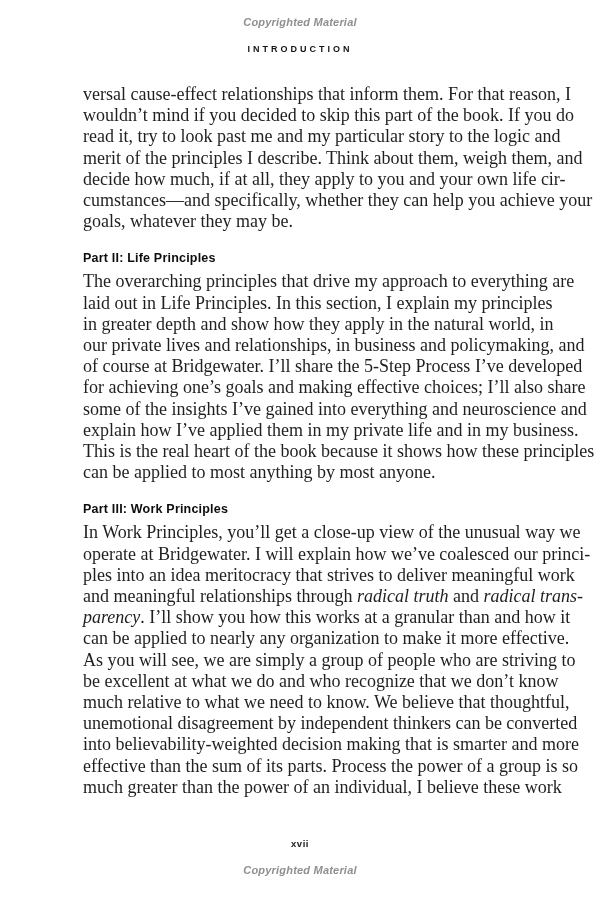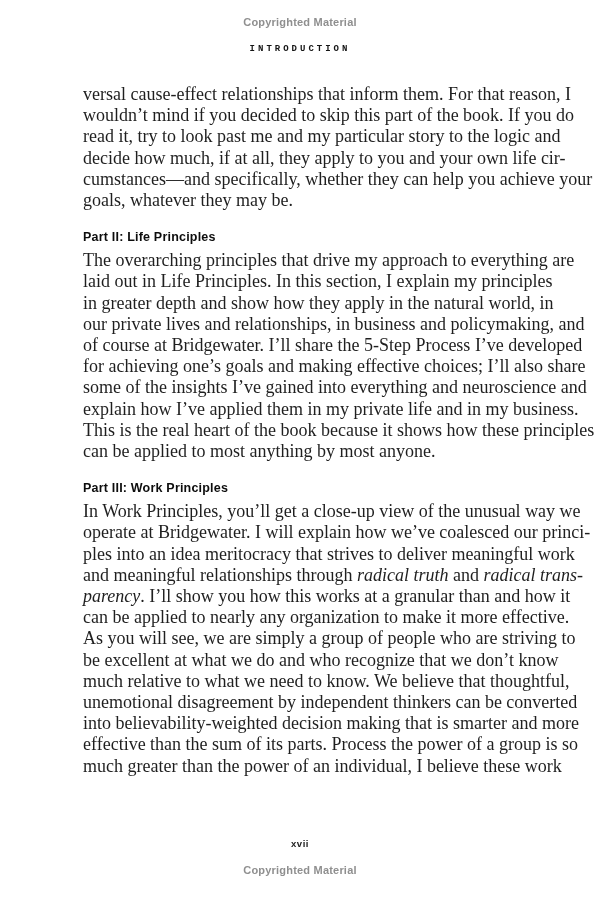--- a/index.html
+++ b/index.html
@@ -18,30 +18,31 @@
   .watermark {
     position: absolute;
     left: 0;
     width: 100%;
     text-align: center;
     font-family: "Liberation Sans", sans-serif;
     font-weight: bold;
     font-size: 11px;
     color: #8f8f8f;
     letter-spacing: 0.2px;
+    font-style: italic;
   }
   .watermark.top { top: 16px; }
   .watermark.bottom { top: 864px; }
   .running-header {
     position: absolute;
     top: 44px;
     left: 0;
     width: 100%;
     text-align: center;
-    font-family: Liberation Mono, monospace;
+    font-family: Liberation Sans, sans-serif;
     font-weight: bold;
     font-size: 9px;
     letter-spacing: 3px;
     color: #141414;
   }
   .body-text {
     position: absolute;
     left: 83px;
     top: 84px;
     width: 434px;
@@ -88,20 +89,21 @@
 <body>
 
 <div class="page">
   <div class="watermark top">Copyrighted Material</div>
   <div class="running-header">INTRODUCTION</div>
   <div class="body-text">
       <div class="paragraph">
         <div class="line"><span>versal cause-effect relationships that inform them. For that reason, I</span></div>
         <div class="line"><span>wouldn’t mind if you decided to skip this part of the book. If you do</span></div>
         <div class="line"><span>read it, try to look past me and my particular story to the logic and</span></div>
+        <div class="line"><span>merit of the principles I describe. Think about them, weigh them, and</span></div>
         <div class="line"><span>decide how much, if at all, they apply to you and your own life cir-</span></div>
         <div class="line"><span>cumstances—and specifically, whether they can help you achieve your</span></div>
         <div class="line last"><span>goals, whatever they may be.</span></div>
       </div>
       <div class="section-heading">Part II: Life Principles</div>
       <div class="paragraph">
         <div class="line"><span>The overarching principles that drive my approach to everything are</span></div>
         <div class="line"><span>laid out in Life Principles. In this section, I explain my principles</span></div>
         <div class="line"><span>in greater depth and show how they apply in the natural world, in</span></div>
         <div class="line"><span>our private lives and relationships, in business and policymaking, and</span></div>

